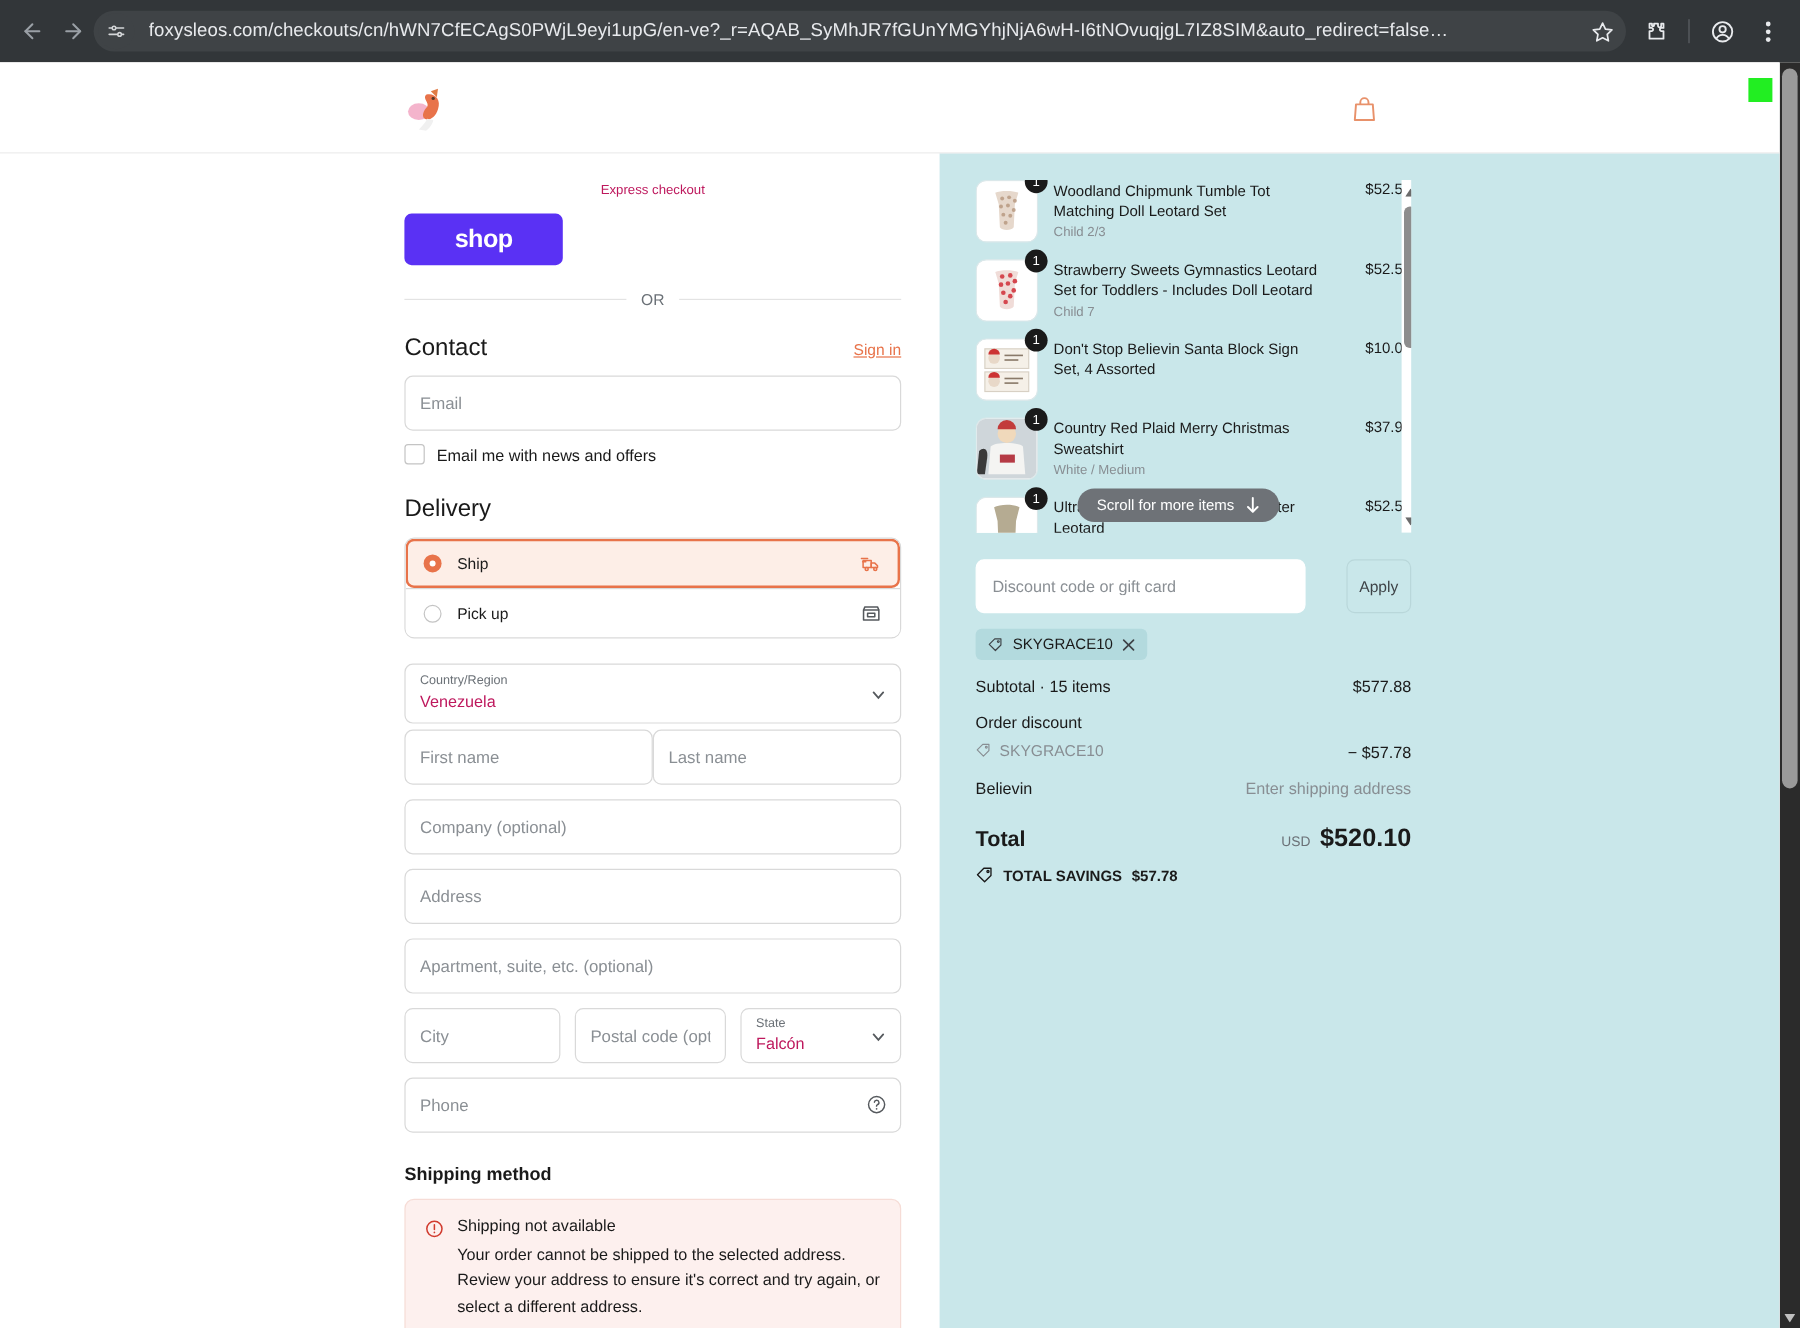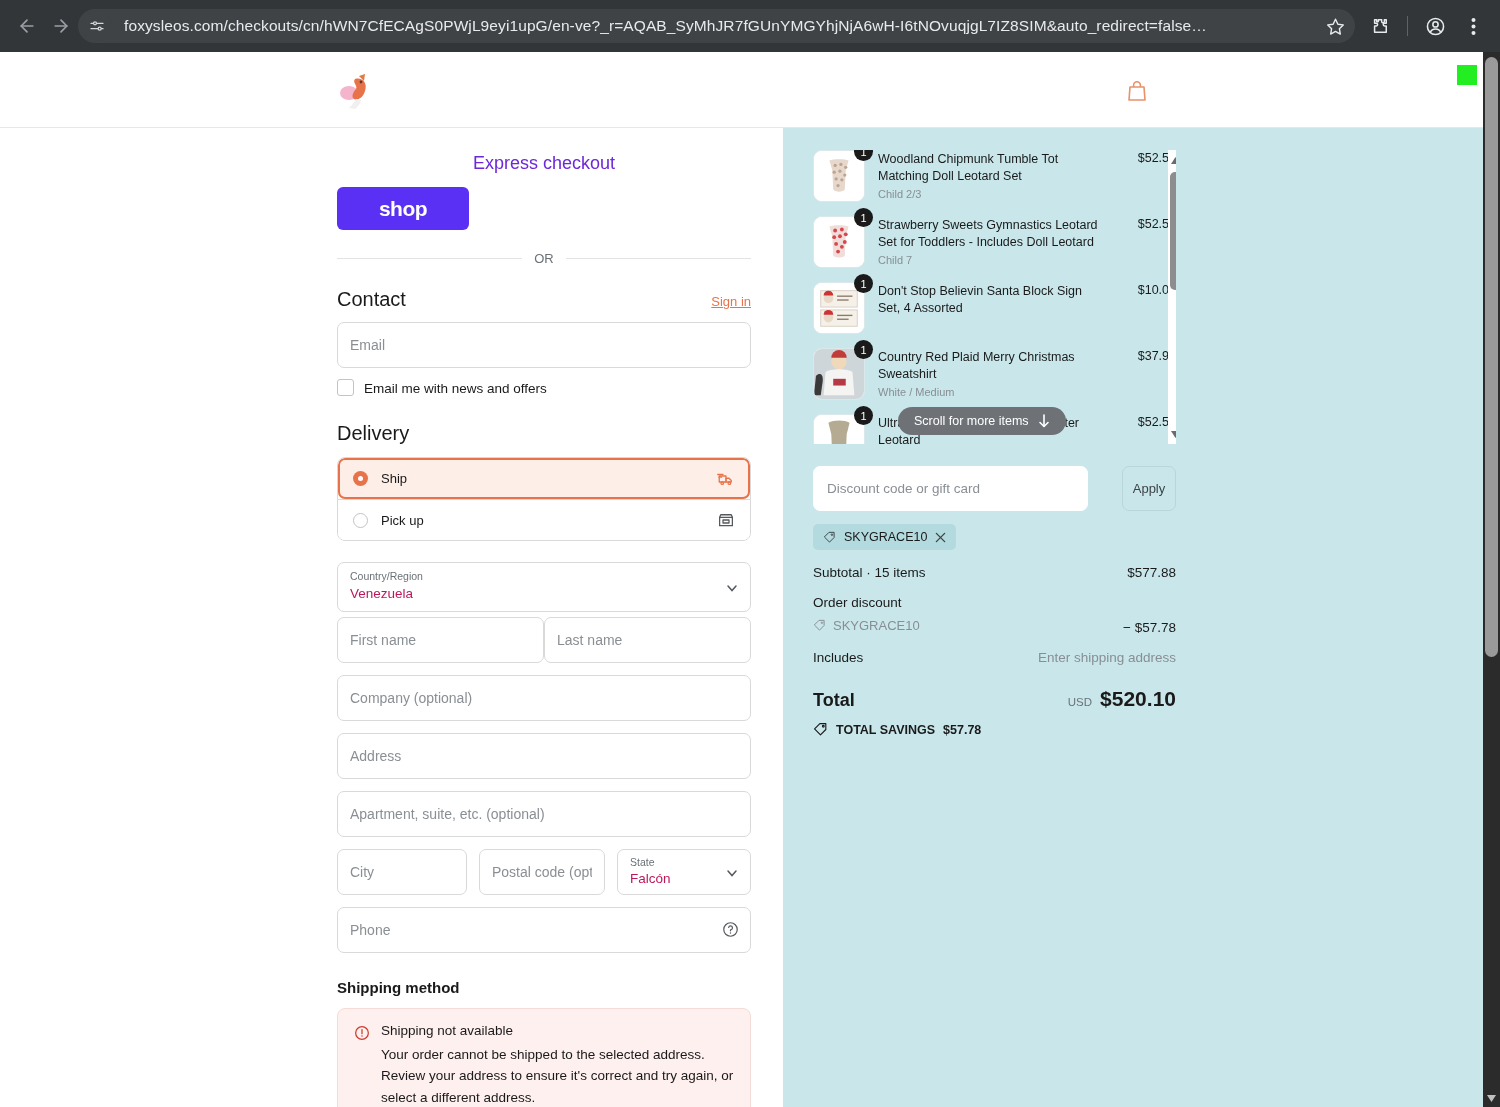--- a/index.html
+++ b/index.html
@@ -89,21 +89,21 @@
   }
 
   
   .left-col {
     position: absolute; left: 0; top: 76px; width: 783px; height: 979px;
     background: #ffffff;
   }
   .lc-inner { position: absolute; left: 337px; top: 0; width: 414px; }
 
   .express-label {
-    text-align: center; font-size: 18px; color: #6d28d9;
+    text-align: center; font-size: 11px; color: #be185d;
     padding-top: 25px;
   }
   .shop-pay-btn {
     margin-top: 13px; width: 132px; height: 43px;
     background: #5a31f4; border: none; border-radius: 6px;
     color: #ffffff; font-size: 21px; font-weight: bold;
     letter-spacing: -.5px; cursor: pointer;
     display: flex; align-items: center; justify-content: center;
   }
   .or-row {
@@ -699,21 +699,21 @@
           <svg width="13" height="13" viewBox="0 0 24 24" fill="none" stroke="#888e93" stroke-width="1.8" stroke-linejoin="round">
             <path d="M2.5 11 L11 2.5 h9.5 V12 L12 20.5 Z"></path>
               <circle cx="16.5" cy="6.8" r="1.4"></circle>
           </svg>
           <span>SKYGRACE10</span>
         </span>
         <span>− $57.78</span>
       </div>
 
       <div class="sum-row">
-        <span>Includes</span>
+        <span>Believin</span>
         <span class="sum-muted">Enter shipping address</span>
       </div>
 
       <div class="total-row">
         <span class="total-label">Total</span>
         <span class="total-right">
           <span class="total-cur">USD</span>
           <span class="total-amt">$520.10</span>
         </span>
       </div>

